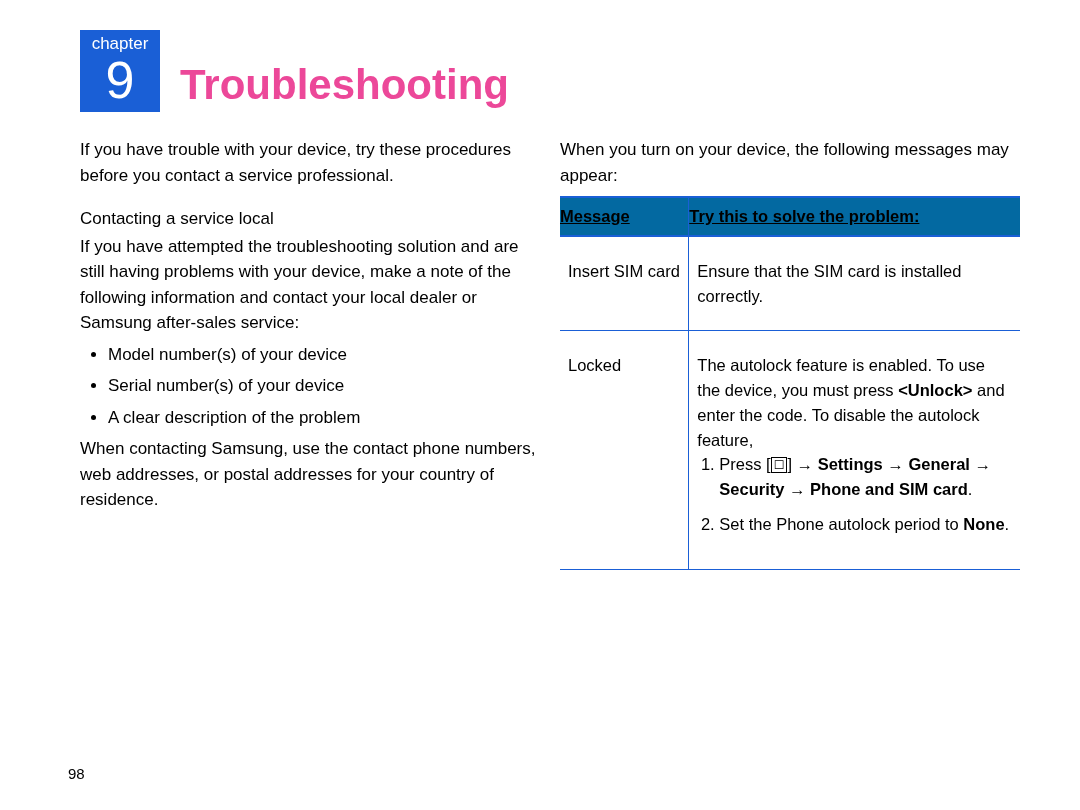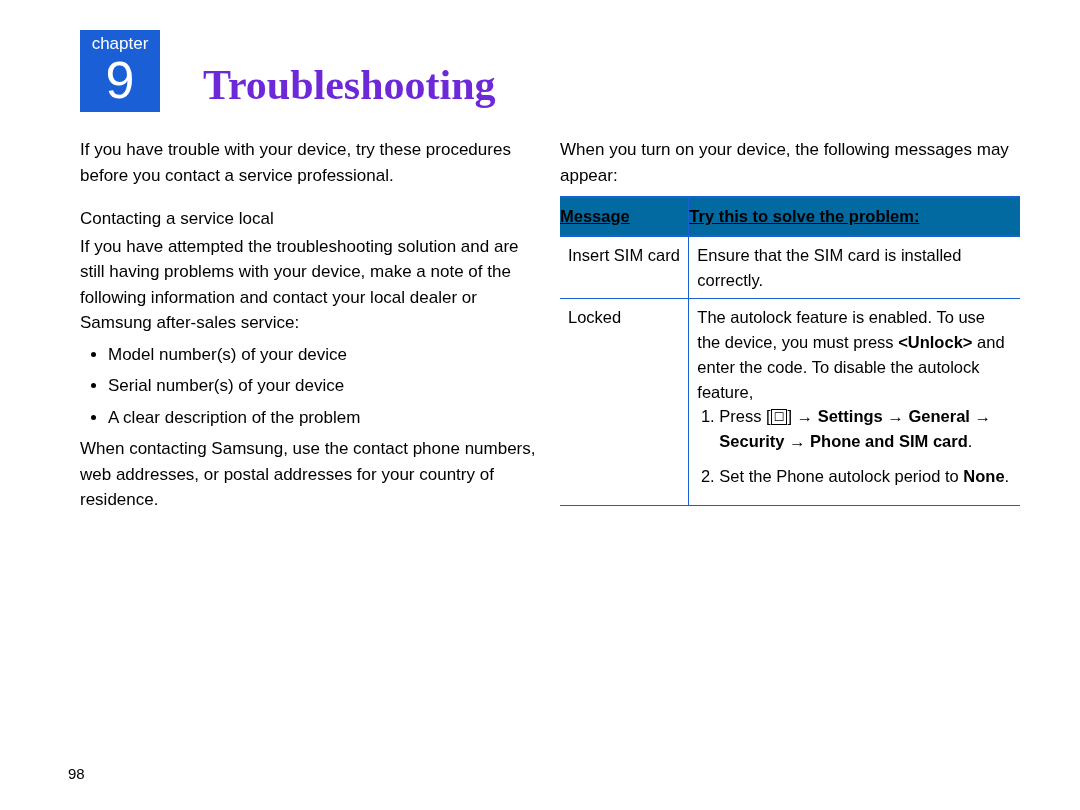--- a/index.html
+++ b/index.html
@@ -17,45 +17,43 @@
     padding: 30px 60px 20px 80px;
     box-sizing: border-box;
     width: 100%;
     height: 100%;
     position: relative;
   }
   .chapter-header {
     display: flex;
     align-items: flex-end;
     margin-bottom: 25px;
-    gap: 23px;
   }
   .chapter-box {
     background: #1a5fd6;
     color: #fff;
     width: 80px;
     text-align: center;
     margin-right: 20px;
   }
   .chapter-label {
     font-size: 17px;
     padding-top: 4px;
   }
   .chapter-number {
     font-size: 52px;
     line-height: 1;
     padding-bottom: 6px;
   }
   .chapter-title {
-    color: #6d28d9;
+    color: #ec4899;
     font-size: 42px;
     font-weight: bold;
     line-height: 1;
     padding-bottom: 6px;
-    font-family: Liberation Serif, serif;
   }
   .columns {
     display: flex;
     gap: 20px;
   }
   .col {
     flex: 1;
     line-height: 1.5;
   }
   .section-heading {
@@ -83,21 +81,21 @@
     background: #0369a1;
     font-weight: bold;
     text-align: left;
     padding: 6px 0;
     border-top: 2px solid #1a5fd6;
     border-bottom: 2px solid #1a5fd6;
     vertical-align: top;
     text-decoration: underline;
   }
   table.msg-table td {
-    padding: 6px 8px;
+    padding: 22px 8px;
     border-bottom: 1px solid #1a5fd6;
     vertical-align: top;
   }
   table.msg-table td.msg-col {
     border-right: 1px solid #1a5fd6;
     width: 28%;
   }
   table.msg-table th.msg-col {
     border-right: 1px solid #1a5fd6;
     width: 28%;

